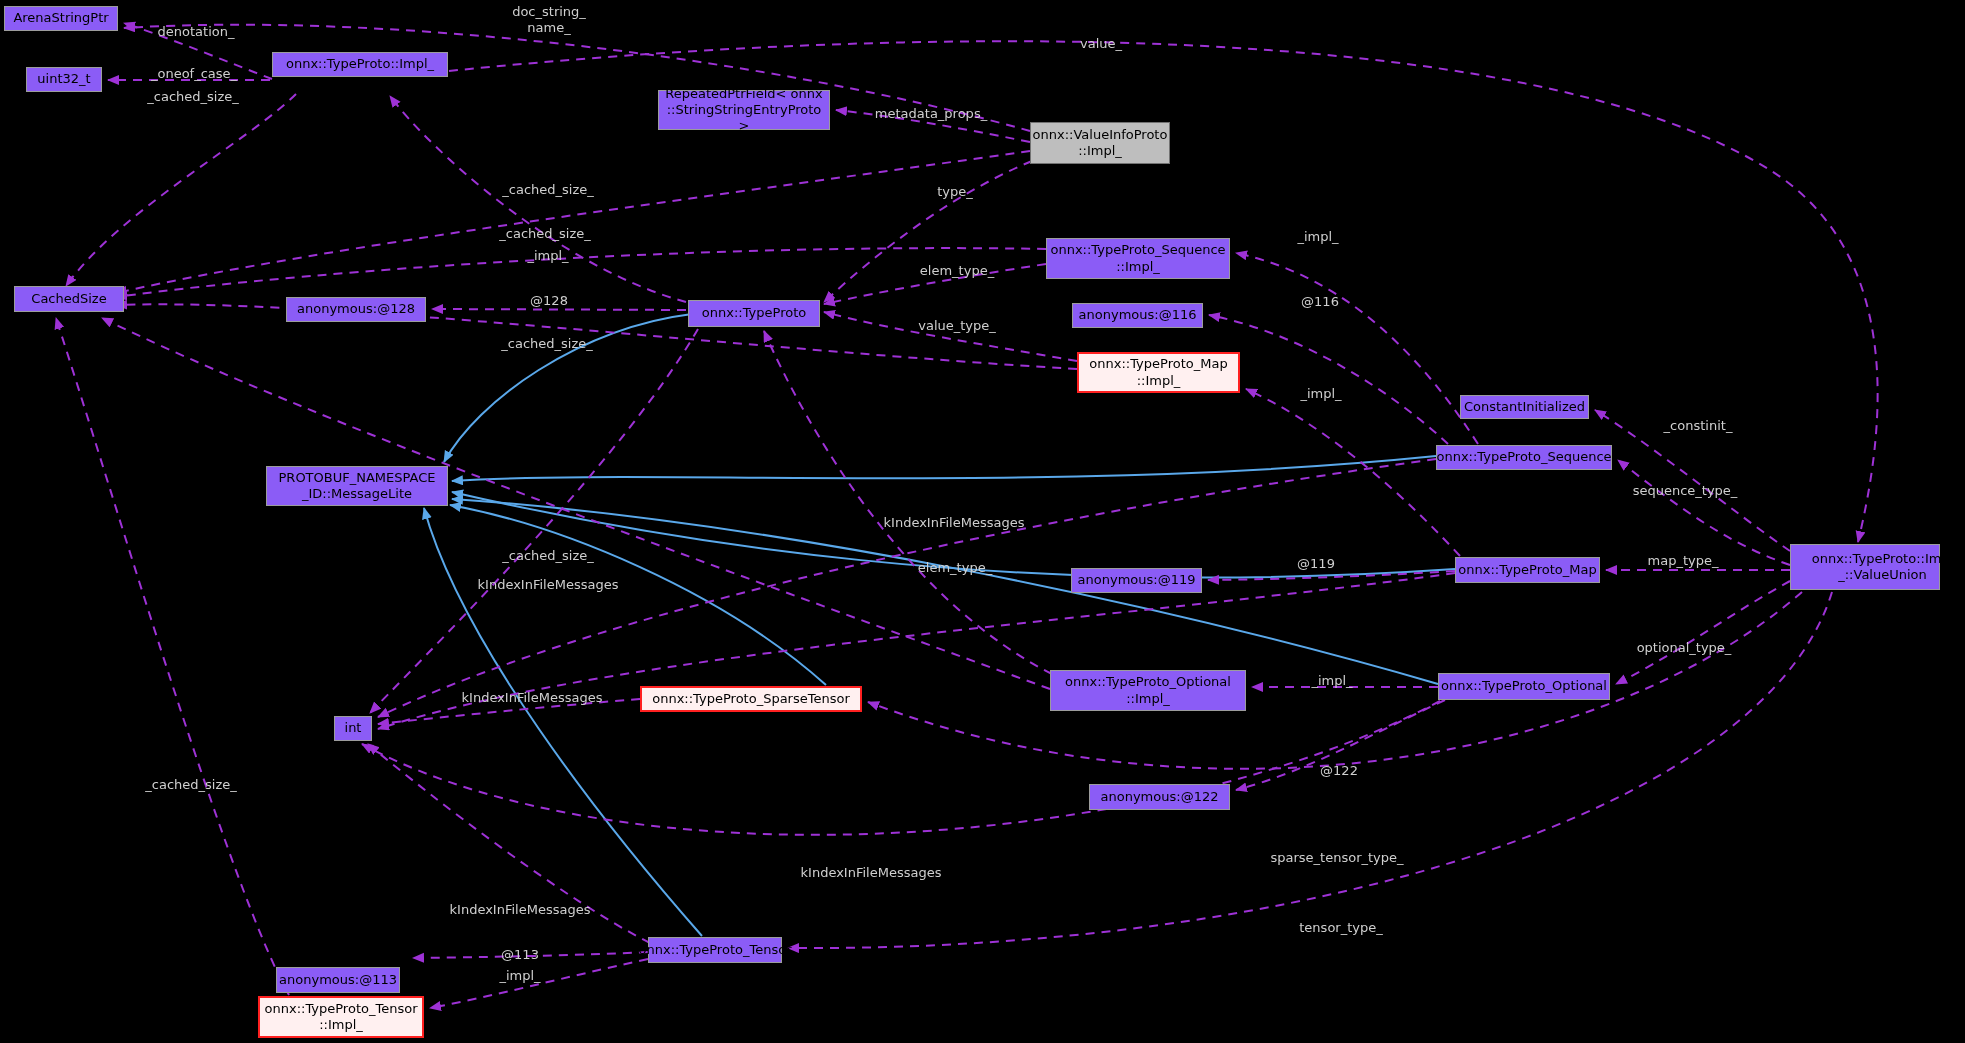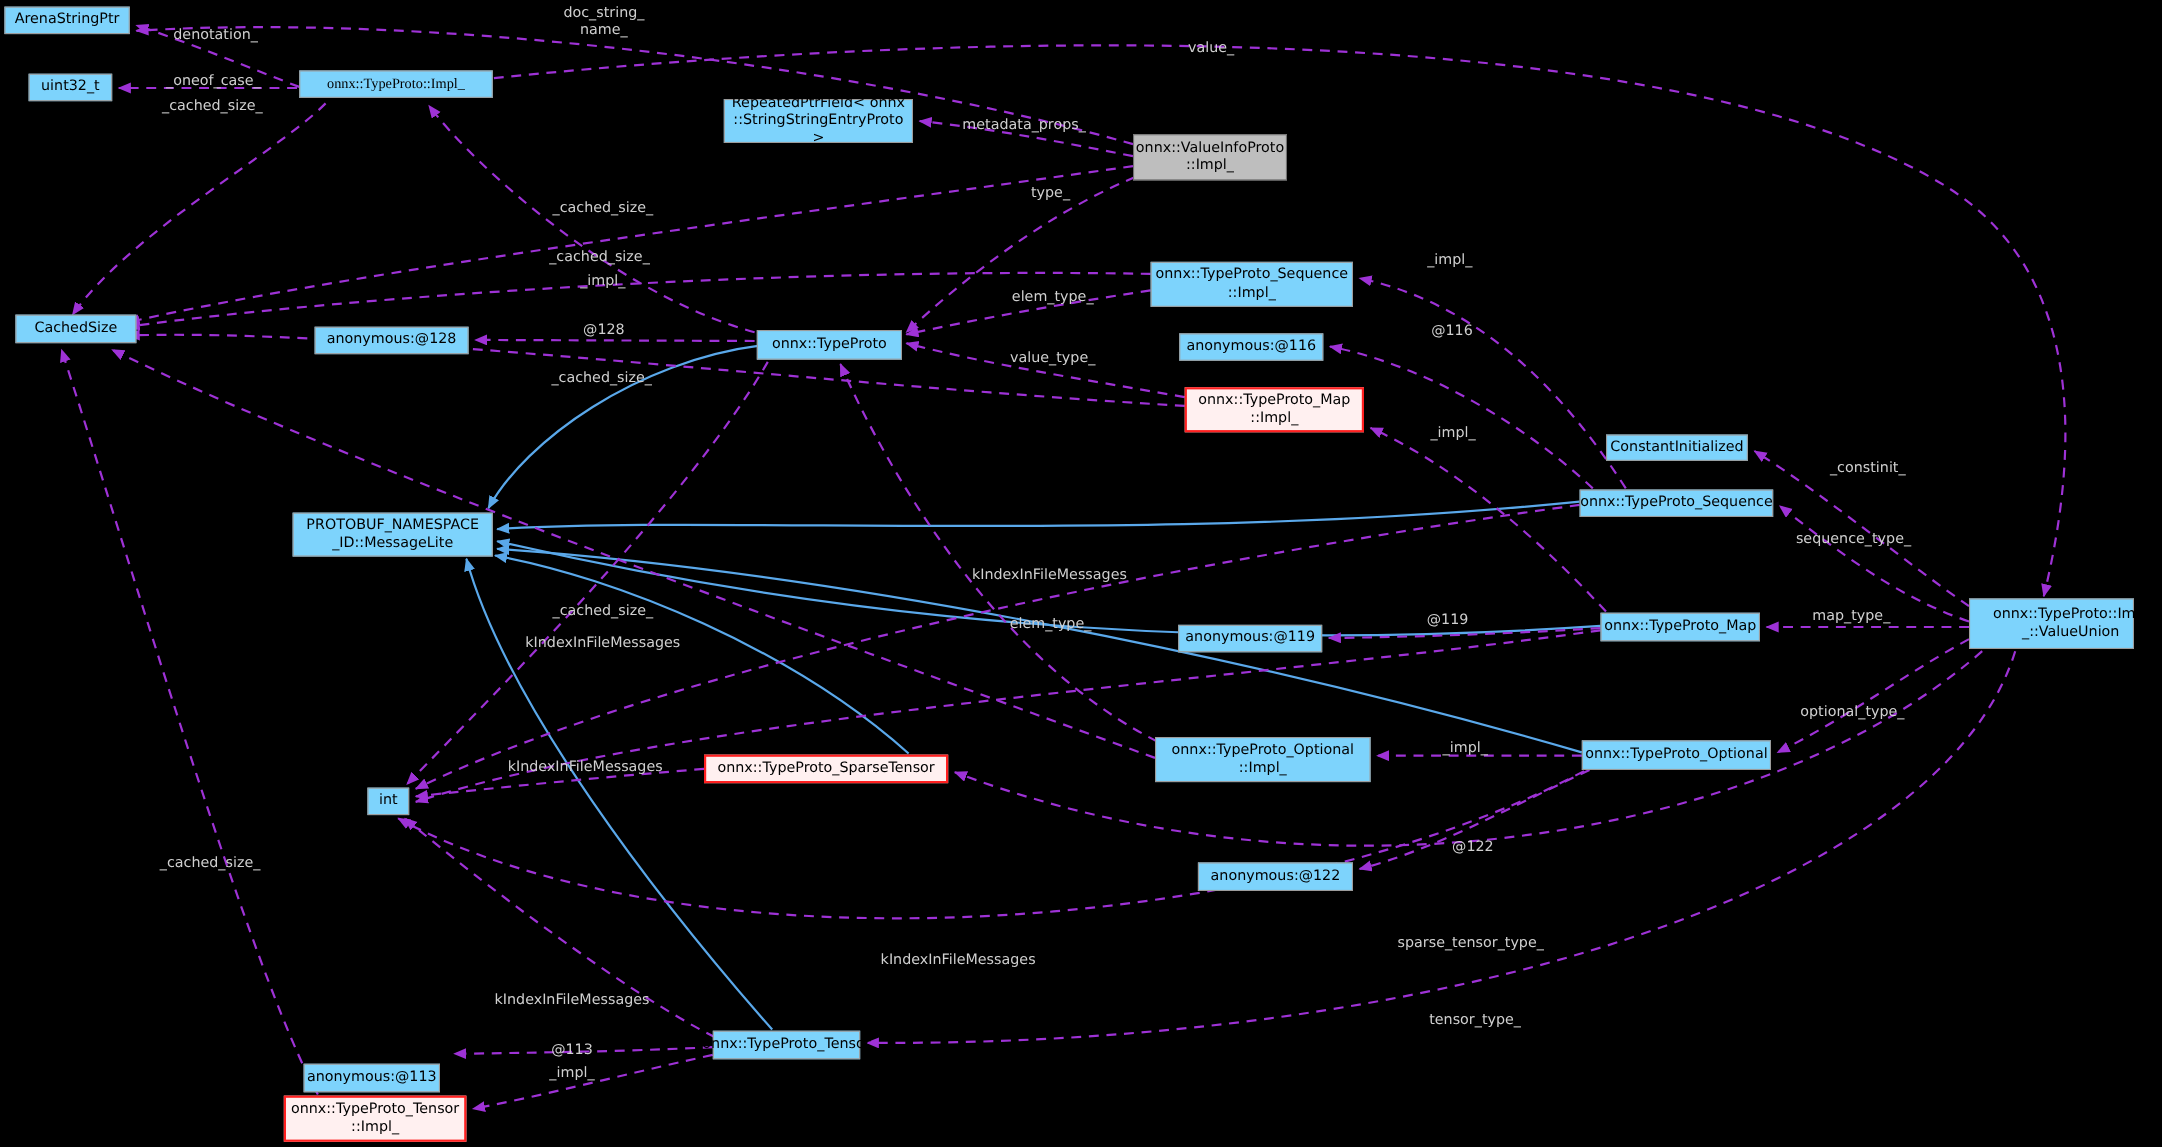--- a/index.html
+++ b/index.html
@@ -3,21 +3,21 @@
 <meta charset="utf-8">
 <style>
   html,body{margin:0;padding:0;background:#000;}
   #canvas{
     position:relative;width:1965px;height:1043px;background:#000;overflow:hidden;
     font-family:"DejaVu Sans", sans-serif;
   }
   #edges{position:absolute;left:0;top:0;width:1965px;height:1043px;}
   .node{
     position:absolute;display:flex;align-items:center;justify-content:center;
-    background:#7dd3fc;border:1px solid #9c9c9c;color:#000;
+    background:#8b5cf6;border:1px solid #9c9c9c;color:#000;
     font-size:13px;line-height:1.25;text-align:center;white-space:pre-line;
     box-sizing:border-box;padding:1px 6px;cursor:pointer;
   }
   .node.hl{background:#bebebe;border:1px solid #727272;}
   .node.red{background:#fff0f0;border:2px solid #ff2020;}
   .elabel{
     position:absolute;transform:translateX(-50%);
     color:#cfcfcf;font-size:13px;line-height:1.25;text-align:center;white-space:pre-line;
     pointer-events:none;
   }
@@ -82,21 +82,21 @@
       <path d="M 1790,565 C 1723,542 1672,502 1618,460" marker-end="url(#pa)"></path>
       <path d="M 1790,570 L 1606,570" marker-end="url(#pa)"></path>
       <path d="M 1790,581 C 1733,612 1680,652 1616,684" marker-end="url(#pa)"></path>
       <path d="M 1802,592 C 1610,760 1210,832 868,702" marker-end="url(#pa)"></path>
       <path d="M 1832,592 C 1765,810 1310,952 788,948" marker-end="url(#pa)"></path>
     </g>
   </svg>
 
   <div class="node" style="left:4px;top:6px;width:114px;height:25px;">ArenaStringPtr</div>
   <div class="node" style="left:26px;top:67px;width:76px;height:25px;">uint32_t</div>
-  <div class="node" style="left:272px;top:64px;width:176px;height:25px;font-family:Liberation Serif, serif;">onnx::TypeProto::Impl_</div>
+  <div class="node" style="left:272px;top:52px;width:176px;height:25px;">onnx::TypeProto::Impl_</div>
   <div class="node" style="left:658px;top:90px;width:172px;height:40px;">RepeatedPtrField&lt; onnx
 ::StringStringEntryProto &gt;</div>
   <div class="node hl" style="left:1030px;top:122px;width:140px;height:42px;">onnx::ValueInfoProto
 ::Impl_</div>
   <div class="node" style="left:14px;top:286px;width:110px;height:26px;">CachedSize</div>
   <div class="node" style="left:286px;top:297px;width:140px;height:25px;">anonymous:@128</div>
   <div class="node" style="left:688px;top:300px;width:132px;height:27px;">onnx::TypeProto</div>
   <div class="node" style="left:1046px;top:238px;width:184px;height:41px;">onnx::TypeProto_Sequence
 ::Impl_</div>
   <div class="node" style="left:1072px;top:303px;width:131px;height:25px;">anonymous:@116</div>
@@ -122,21 +122,21 @@
 ::Impl_</div>
 
   <div class="elabel" style="left:196px;top:24px;">denotation_</div>
   <div class="elabel" style="left:549px;top:4px;">doc_string_
 name_</div>
   <div class="elabel" style="left:1101px;top:36px;">value_</div>
   <div class="elabel" style="left:194px;top:66px;">_oneof_case_</div>
   <div class="elabel" style="left:193px;top:89px;">_cached_size_</div>
   <div class="elabel" style="left:931px;top:106px;">metadata_props_</div>
   <div class="elabel" style="left:548px;top:182px;">_cached_size_</div>
-  <div class="elabel" style="left:955px;top:168px;text-align:right;">type_</div>
+  <div class="elabel" style="left:955px;top:184px;text-align:right;">type_</div>
   <div class="elabel" style="left:545px;top:226px;">_cached_size_</div>
   <div class="elabel" style="left:548px;top:248px;">_impl_</div>
   <div class="elabel" style="left:1318px;top:229px;">_impl_</div>
   <div class="elabel" style="left:957px;top:263px;">elem_type_</div>
   <div class="elabel" style="left:549px;top:293px;">@128</div>
   <div class="elabel" style="left:1320px;top:294px;">@116</div>
   <div class="elabel" style="left:957px;top:318px;">value_type_</div>
   <div class="elabel" style="left:547px;top:336px;">_cached_size_</div>
   <div class="elabel" style="left:1321px;top:386px;">_impl_</div>
   <div class="elabel" style="left:1686px;top:418px;margin-left:12px;">_constinit_</div>

